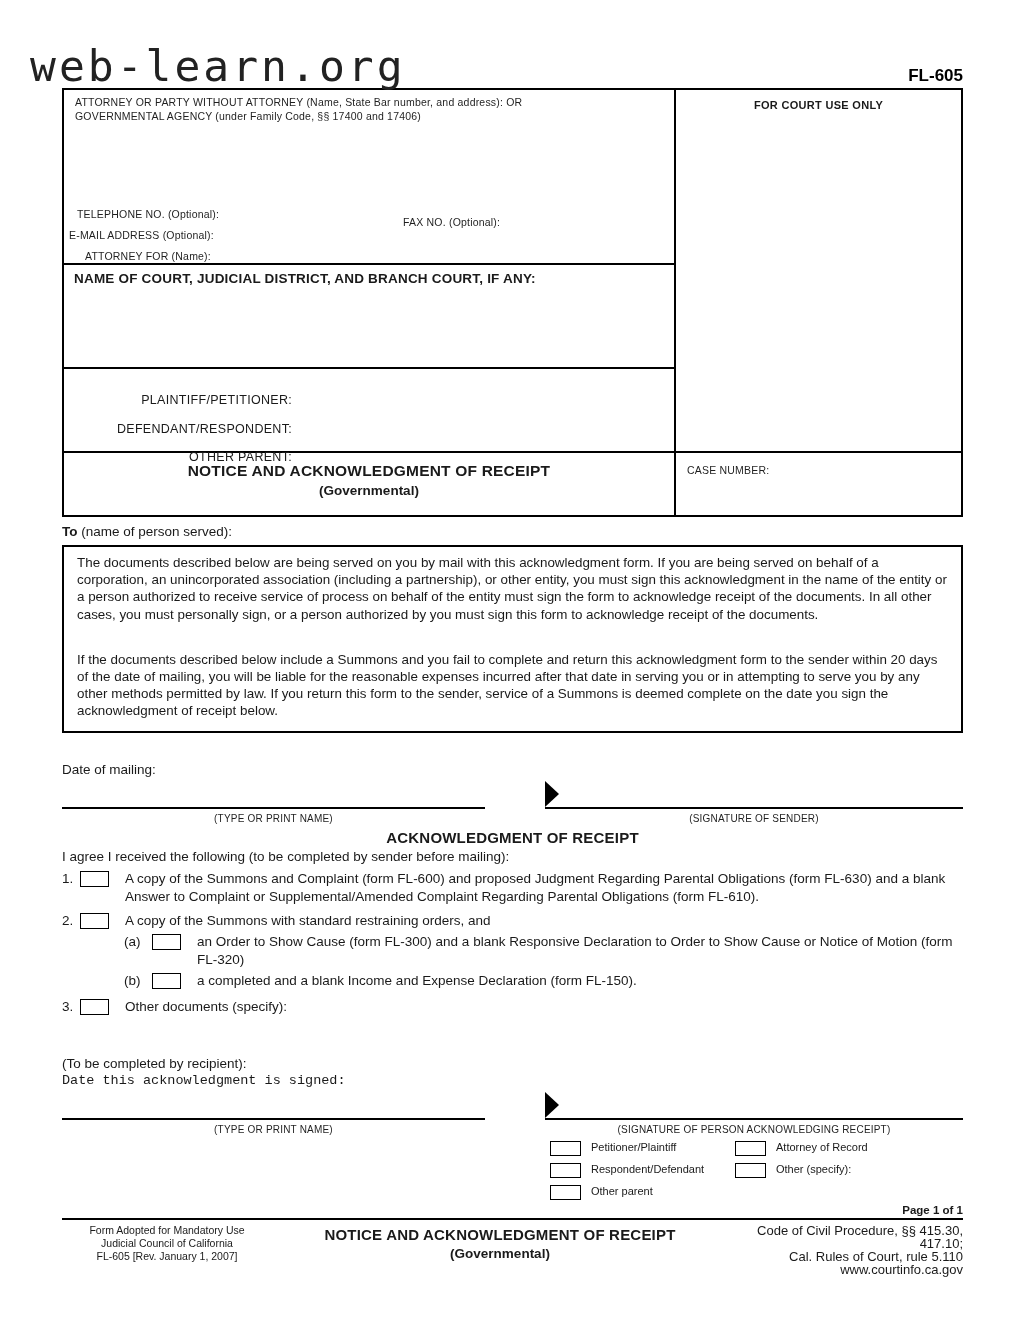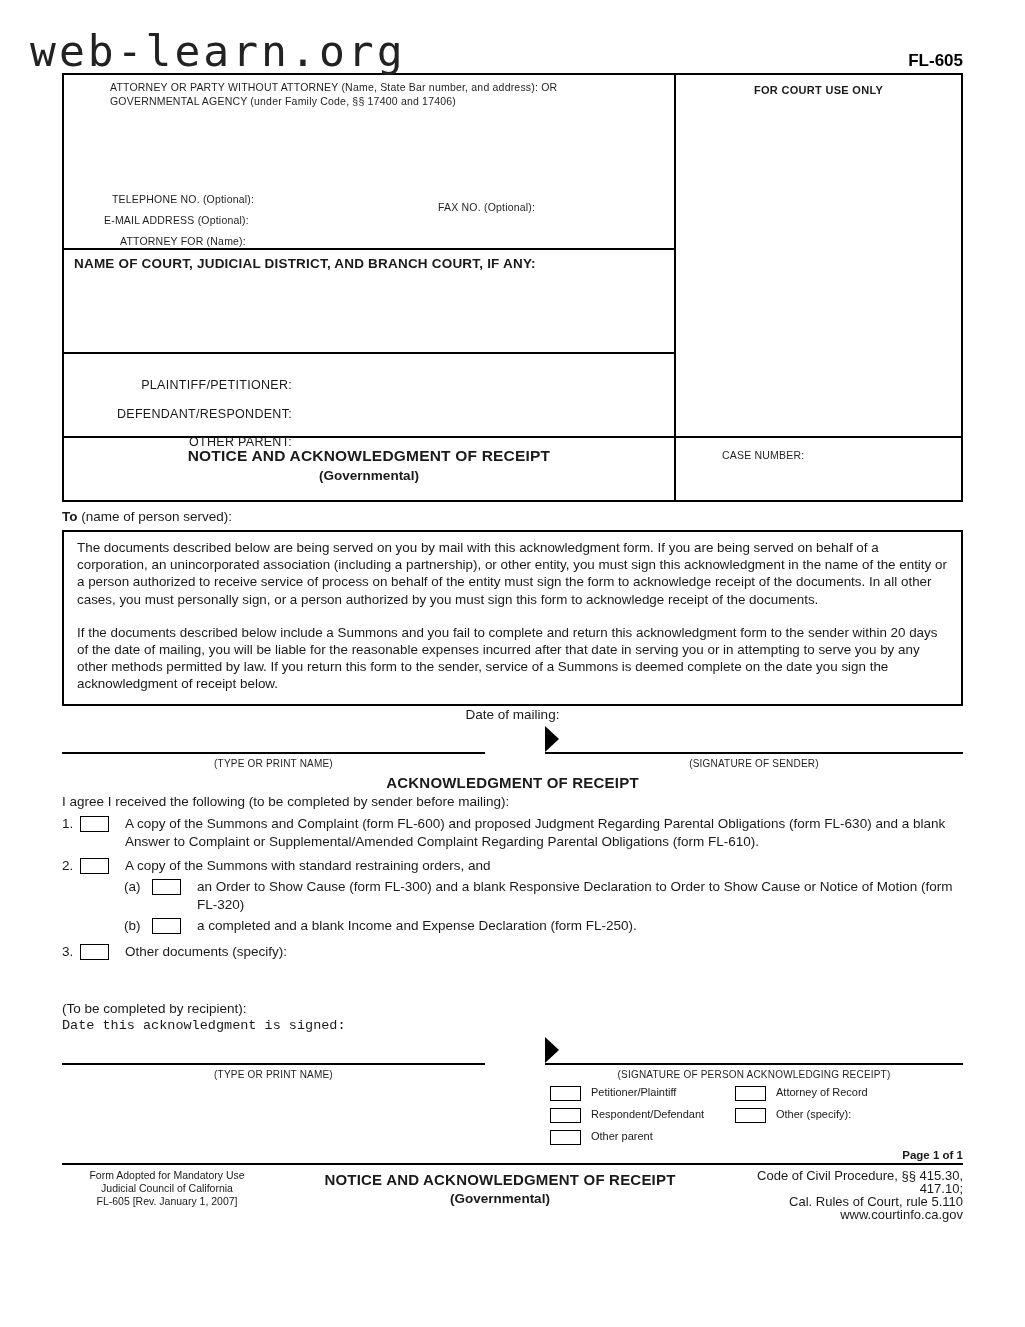--- a/index.html
+++ b/index.html
@@ -3,60 +3,60 @@
 <meta charset="utf-8">
 <style>
   * { margin:0; padding:0; box-sizing:border-box; }
   body { background:#e8e8e8; font-family:"Liberation Sans", sans-serif; }
   .page {
     position:relative; width:1025px; height:1327px; margin:0 auto;
     background:#ffffff; color:#1a1a1a; overflow:hidden;
   }
   
   .brand-row { display:flex; align-items:flex-end; justify-content:space-between;
-    padding:24px 62px 0 30px; height:73px; }
+    padding:24px 62px 0 30px; height:88px; }
   .logo { font-family:"DejaVu Sans Mono", monospace; font-size:43px; font-weight:400;
     letter-spacing:3px; color:#222; line-height:1; }
   .form-number { font-size:17px; font-weight:bold; color:#000; padding-bottom:2px; }
   
   .content { margin:0 62px; width:901px; }
   .form-header { display:grid; width:901px;
     grid-template-columns:612px 1fr;
     grid-template-rows:175px 104px 84px 62px;
     border:2px solid #000; }
   .cell { position:relative; }
   .attorney-cell { grid-column:1; grid-row:1; border-right:2px solid #000; border-bottom:2px solid #000; }
   .court-use-cell { grid-column:2; grid-row:1 / span 3; border-bottom:2px solid #000;
     text-align:center; font-weight:bold; font-size:11px; letter-spacing:0.3px; padding-top:9px; }
   .court-name-cell { grid-column:1; grid-row:2; border-right:2px solid #000; border-bottom:2px solid #000;
     padding:6px 10px; font-weight:bold; font-size:13.5px; letter-spacing:0.2px; }
   .parties-cell { grid-column:1; grid-row:3; border-right:2px solid #000; border-bottom:2px solid #000; }
   .title-cell { grid-column:1; grid-row:4; border-right:2px solid #000; text-align:center; padding-top:9px; }
   .case-cell { grid-column:2; grid-row:4; padding:7px 11px; }
-  .tiny-lbl { font-size:10.5px; letter-spacing:0.2px; color:#1f1f1f;margin-left:35px; }
+  .tiny-lbl { font-size:10.5px; letter-spacing:0.2px; color:#1f1f1f; }
   .attorney-top { padding:5px 10px 0 11px; line-height:14px; }
   .abs { position:absolute; white-space:nowrap; }
   .lbl-tel { left:13px; top:118px; }
   .lbl-fax { left:339px; top:126px; }
   .lbl-email { left:5px; top:139px; }
   .lbl-attyfor { left:21px; top:160px; }
   .party-labels { width:192px; text-align:right; font-size:12.5px; letter-spacing:0.3px;
     padding-top:17px; line-height:28.5px;margin-left:36px; }
   .doc-title { font-weight:bold; font-size:15.5px; letter-spacing:0.2px; }
   .doc-subtitle { font-weight:bold; font-size:13.5px; margin-top:3px; }
   
   .to-line { margin-top:7px; font-size:13.5px; }
   .b { font-weight:bold; }
   
   .notice-box { margin-top:6px; width:901px; border:2px solid #000; padding:4px 13px 11px 13px; }
   .notice-title { text-align:center; font-weight:bold; font-size:14px; letter-spacing:0.3px; margin-top:2px; }
   .notice-p { font-size:13.4px; line-height:17.2px; margin-top:3px; }
-  .notice-p + .notice-p { margin-top:16px; }
-  
-  .date-line { margin-top:1px; font-size:13.5px;text-align:center; }
+  .notice-p + .notice-p { margin-top:28px; }
+  
+  .date-line { margin-top:29px; font-size:13.5px; }
   .sig-row { display:flex; justify-content:space-between; margin-top:2px; }
   .sig-col { }
   .sig-col.left { width:423px; }
   .sig-col.right { width:418px; }
   .sig-line { height:30px; border-bottom:2px solid #000; position:relative; }
   .sig-arrow { position:absolute; left:0; bottom:0; width:0; height:0;
     border-left:14px solid #000; border-top:13px solid transparent; border-bottom:13px solid transparent; }
   .sig-label { text-align:center; font-size:10px; letter-spacing:0.2px; padding-top:4px; color:#1f1f1f; }
   
   .ack-title { text-align:center; font-weight:bold; font-size:15px; letter-spacing:0.2px; margin-top:5px; }
@@ -180,21 +180,21 @@
 
     <div class="item sub">
       <span class="num">(a)</span>
       <span class="cbx"></span>
       <span class="txt">an Order to Show Cause (form FL-300) and a blank Responsive Declaration to Order to Show Cause or Notice of Motion (form FL-320)</span>
     </div>
 
     <div class="item sub">
       <span class="num">(b)</span>
       <span class="cbx"></span>
-      <span class="txt">a completed and a blank Income and Expense Declaration (form FL-250).</span>
+      <span class="txt">a completed and a blank Income and Expense Declaration (form FL-150).</span>
     </div>
 
     <div class="item" style="margin-top:8px;">
       <span class="num">3.</span>
       <span class="cbx"></span>
       <span class="txt">Other documents (specify):</span>
     </div>
 
     <div class="recipient-note">(To be completed by recipient):</div>
     <div class="date-signed">Date this acknowledgment is signed:</div>

